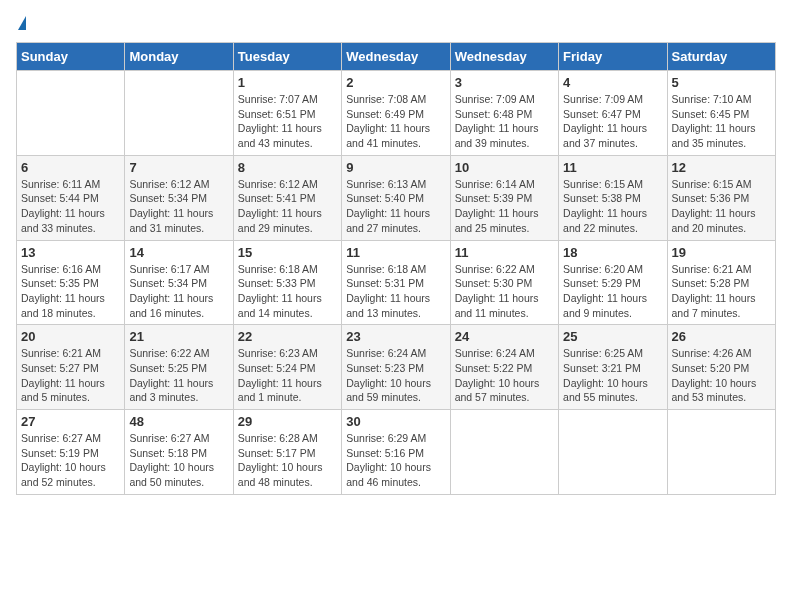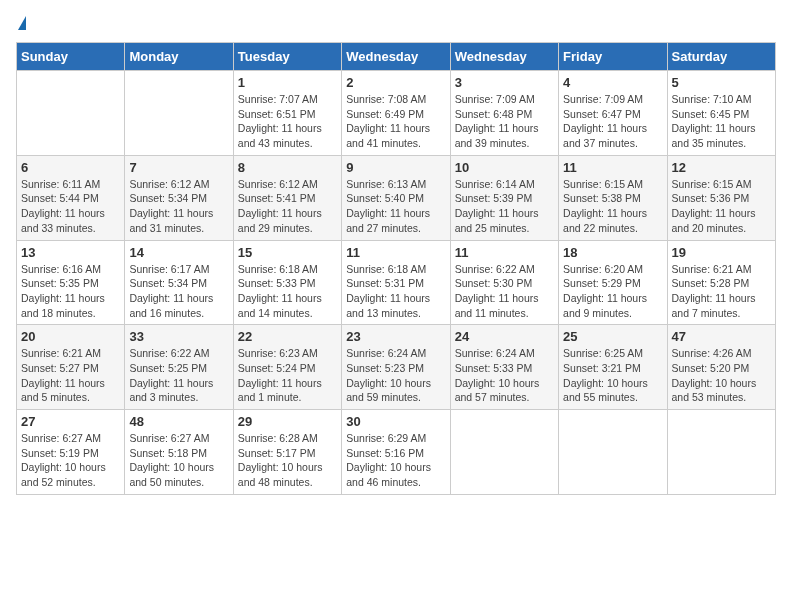--- a/index.html
+++ b/index.html
@@ -249,51 +249,51 @@
         </td>
       </tr>
       <tr>
         <td>
           <span class="day-number">20</span>
           <div class="day-info">Sunrise: 6:21 AM
 Sunset: 5:27 PM
 Daylight: 11 hours and 5 minutes.</div>
         </td>
         <td>
-          <span class="day-number">33</span>
+          <span class="day-number">21</span>
           <div class="day-info">Sunrise: 6:22 AM
 Sunset: 5:25 PM
 Daylight: 11 hours and 3 minutes.</div>
         </td>
         <td>
           <span class="day-number">22</span>
           <div class="day-info">Sunrise: 6:23 AM
 Sunset: 5:24 PM
 Daylight: 11 hours and 1 minute.</div>
         </td>
         <td>
           <span class="day-number">23</span>
           <div class="day-info">Sunrise: 6:24 AM
 Sunset: 5:23 PM
 Daylight: 10 hours and 59 minutes.</div>
         </td>
         <td>
           <span class="day-number">24</span>
           <div class="day-info">Sunrise: 6:24 AM
-Sunset: 5:33 PM
+Sunset: 5:22 PM
 Daylight: 10 hours and 57 minutes.</div>
         </td>
         <td>
           <span class="day-number">25</span>
           <div class="day-info">Sunrise: 6:25 AM
 Sunset: 3:21 PM
 Daylight: 10 hours and 55 minutes.</div>
         </td>
         <td>
-          <span class="day-number">47</span>
+          <span class="day-number">26</span>
           <div class="day-info">Sunrise: 4:26 AM
 Sunset: 5:20 PM
 Daylight: 10 hours and 53 minutes.</div>
         </td>
       </tr>
       <tr>
         <td>
           <span class="day-number">27</span>
           <div class="day-info">Sunrise: 6:27 AM
 Sunset: 5:19 PM

